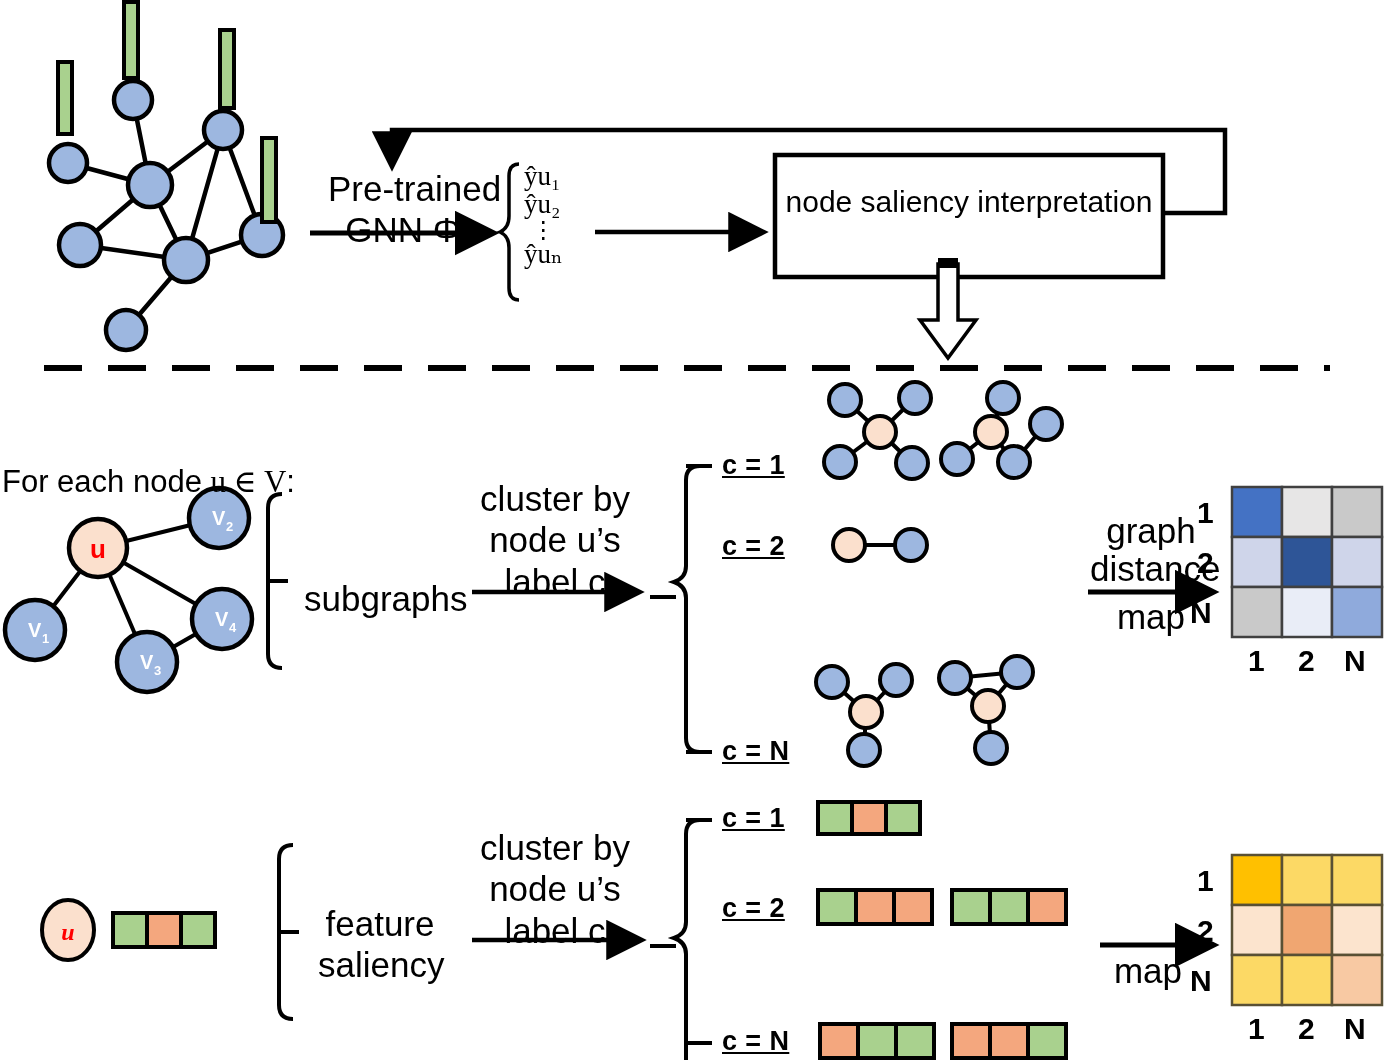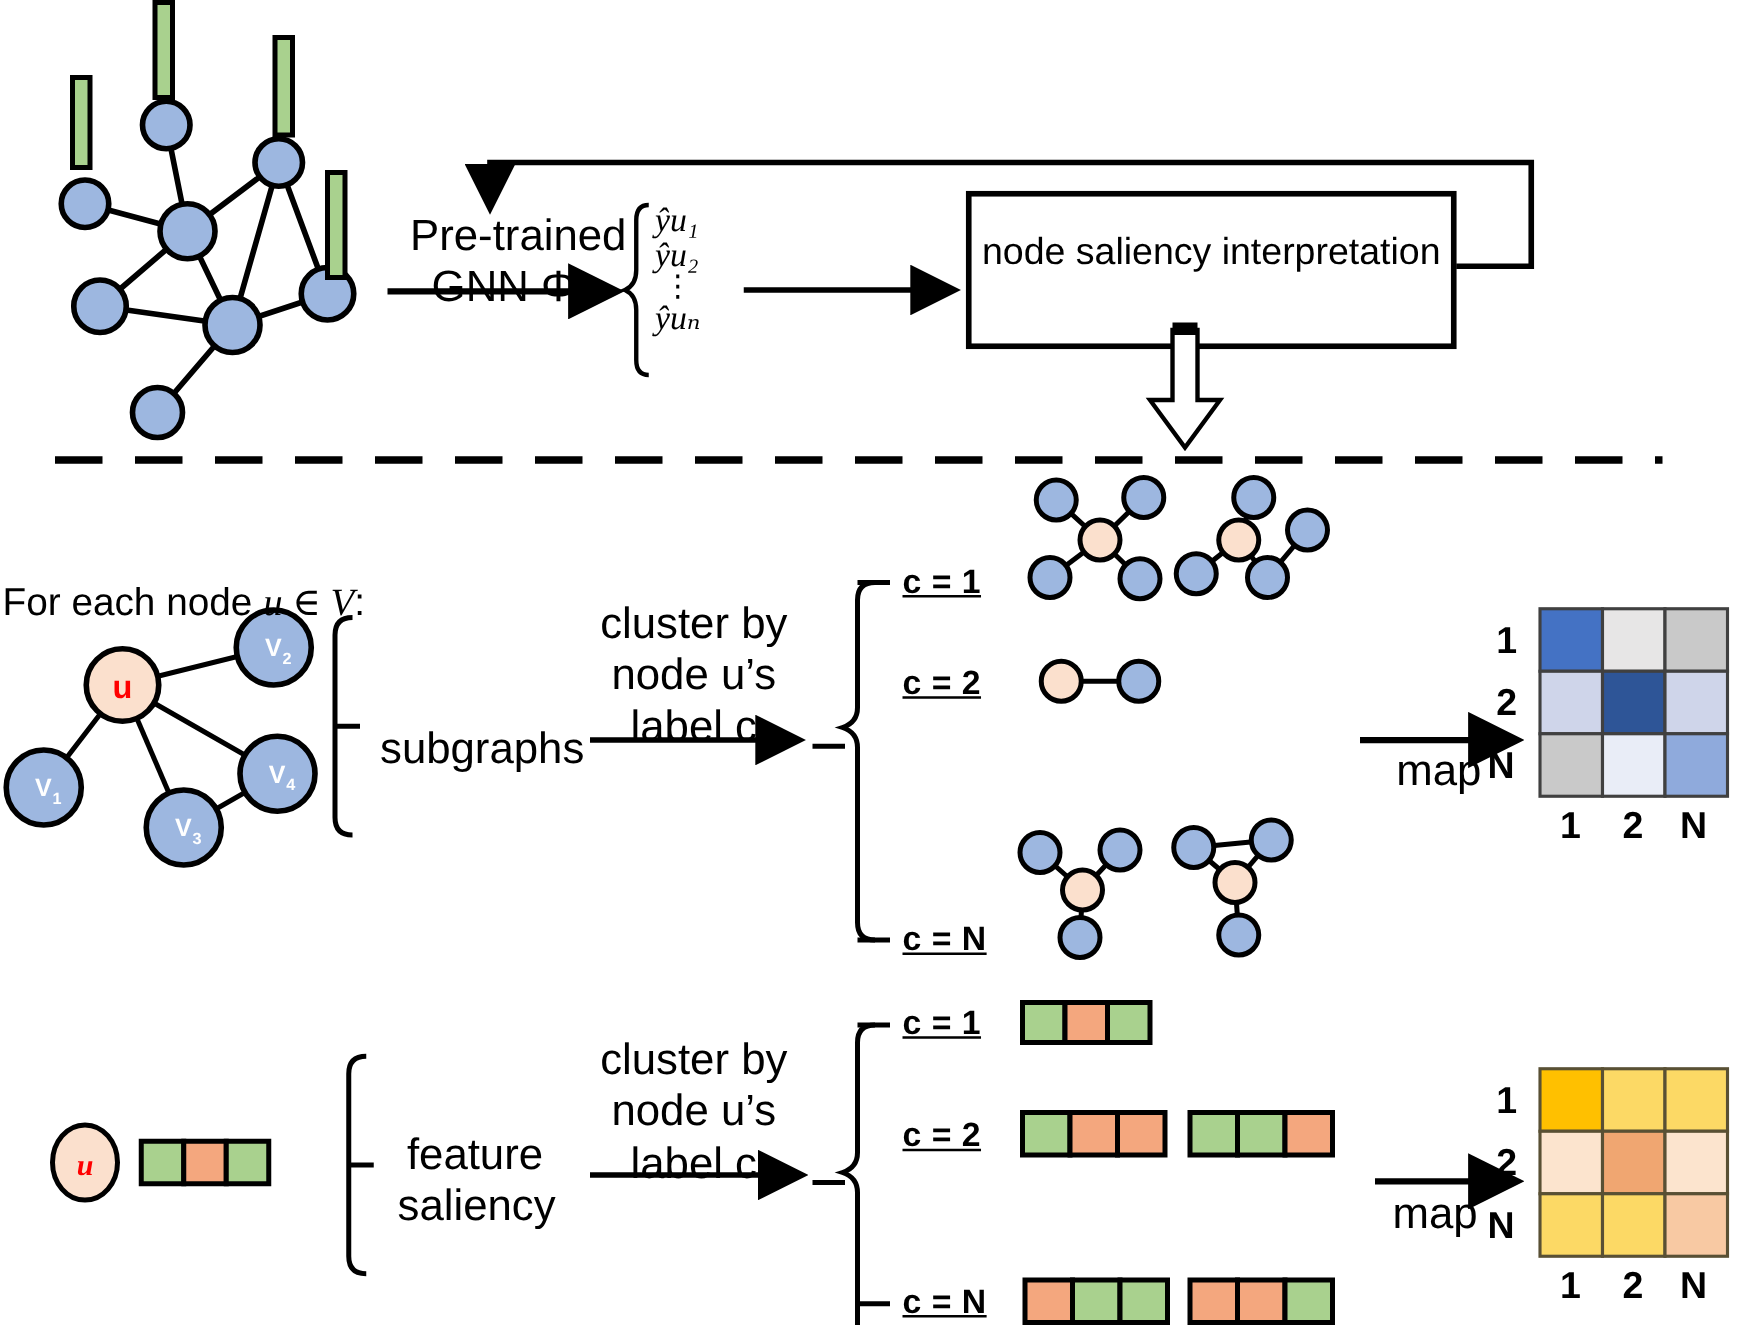--- a/index.html
+++ b/index.html
@@ -6,21 +6,21 @@
   body{width:1396px;height:1060px;position:relative;overflow:hidden;
        font-family:"Liberation Sans","DejaVu Sans",sans-serif;color:#000;}
   .stage{position:absolute;left:0;top:0;width:1396px;height:1060px;}
   svg.layer{position:absolute;left:0;top:0;width:1396px;height:1060px;overflow:visible;}
   .txt{position:absolute;white-space:nowrap;line-height:1.18;}
   .c-lbl{font-size:27px;font-weight:600;letter-spacing:.4px;text-decoration:underline;}
   .flow{font-size:35px;text-align:center;}
   .boxtxt{font-size:30px;text-align:center;line-height:1.35;}
   .hdr{font-size:31px;}
   .mtick{font-size:30px;font-weight:700;}
-  .ital{font-style:italic;font-family:"Liberation Serif","DejaVu Serif",serif;}
+  .ital{font-family:"Liberation Serif","DejaVu Serif",serif;}
   .nodelbl{font-size:20px;fill:#fff;font-weight:600;}
   .nodelbl-sub{font-size:13px;fill:#fff;font-weight:600;}
   .ulbl{font-size:24px;fill:#ff0000;font-weight:600;
         font-family:"Liberation Serif","DejaVu Serif",serif;font-style:italic;}
   .ulbl2{font-size:26px;fill:#ff0000;font-weight:700;}
 </style>
 </head>
 <body>
 
 <div class="stage">
@@ -314,20 +314,24 @@
   <div class="txt flow" style="left:448px;top:478px;width:214px;">
     <div>cluster by</div>
     <div>node u’s</div>
     <div>label c</div>
   </div>
 
   <div class="txt c-lbl" style="left:722px;top:450px;">c = 1</div>
   <div class="txt c-lbl" style="left:722px;top:531px;">c = 2</div>
   <div class="txt c-lbl" style="left:722px;top:736px;">c = N</div>
 
+  <div class="txt flow" style="left:1090px;top:512px;width:122px;line-height:1.08;">
+    <div>graph</div>
+    <div>distance</div>
+  </div>
   <div class="txt flow" style="left:1090px;top:596px;width:122px;">map</div>
 
   <div class="txt mtick" style="left:1197px;top:495px;">1</div>
   <div class="txt mtick" style="left:1197px;top:545px;">2</div>
   <div class="txt mtick" style="left:1190px;top:595px;">N</div>
   <div class="txt mtick" style="left:1248px;top:643px;">1</div>
   <div class="txt mtick" style="left:1298px;top:643px;">2</div>
   <div class="txt mtick" style="left:1344px;top:643px;">N</div>
 
   <div class="txt flow" style="left:318px;top:903px;width:124px;">

